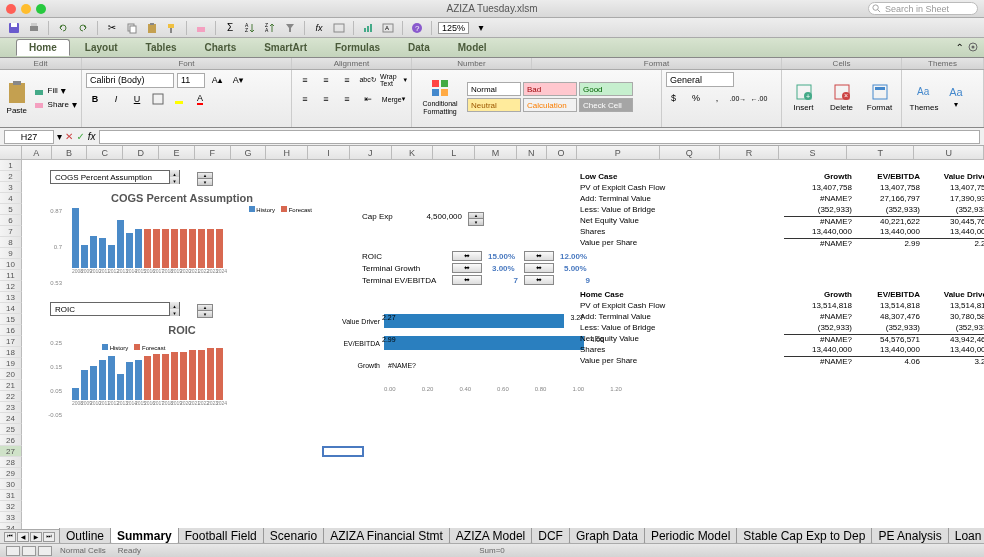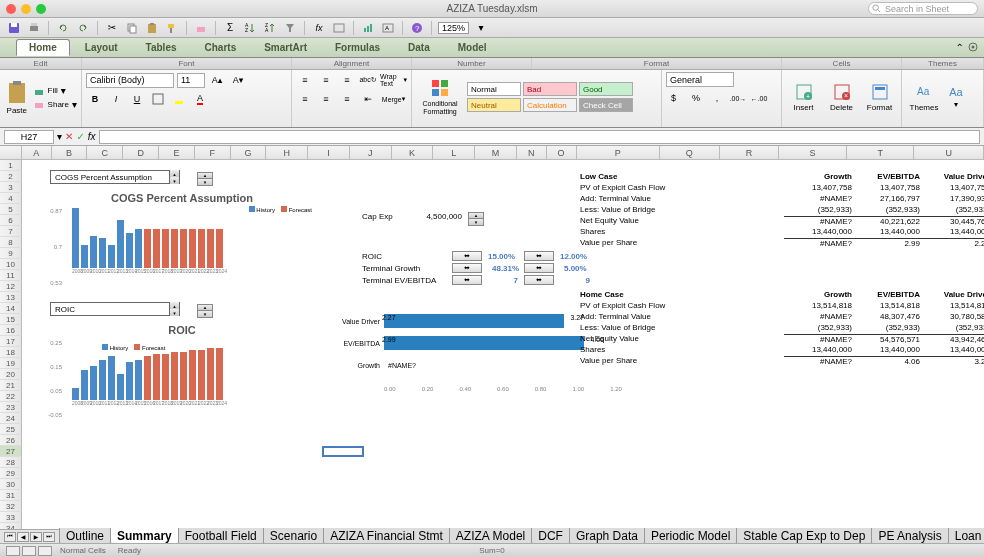--- a/index.html
+++ b/index.html
@@ -654,21 +654,21 @@
     <div class="ovr pct-val pct-blue" style="left:466px;top:92px">15.00%</div>
     <div class="ovr" style="left:502px;top:91px">
         <div class="num-btn">⬌</div>
       </div>
     <div class="ovr pct-val pct-blue" style="left:538px;top:92px">12.00%</div>
 
     <div class="ovr" style="left:340px;top:104px">Terminal Growth</div>
     <div class="ovr" style="left:430px;top:103px">
         <div class="num-btn">⬌</div>
       </div>
-    <div class="ovr pct-val pct-blue" style="left:470px;top:104px">48.31%</div>
+    <div class="ovr pct-val pct-blue" style="left:470px;top:104px">3.00%</div>
     <div class="ovr" style="left:502px;top:103px">
         <div class="num-btn">⬌</div>
       </div>
     <div class="ovr pct-val pct-blue" style="left:542px;top:104px">5.00%</div>
 
     <div class="ovr" style="left:340px;top:116px">Terminal EV/EBITDA</div>
     <div class="ovr" style="left:430px;top:115px">
         <div class="num-btn">⬌</div>
       </div>
     <div class="ovr pct-val pct-blue rht" style="left:466px;top:116px;width:30px">7</div>

